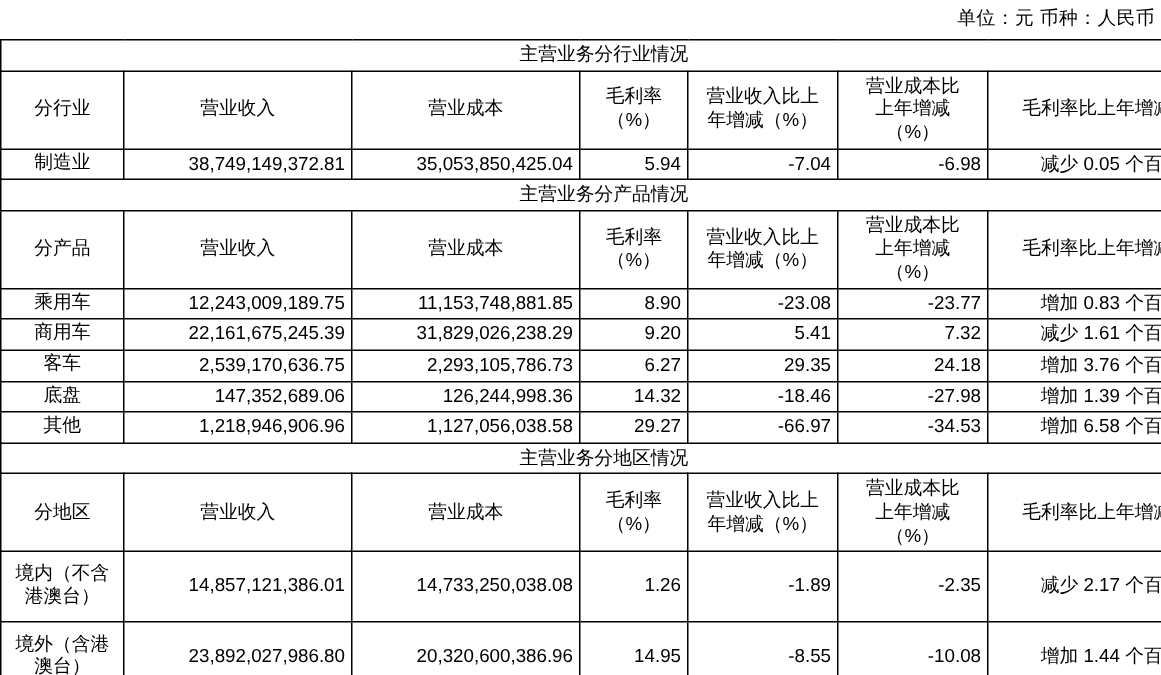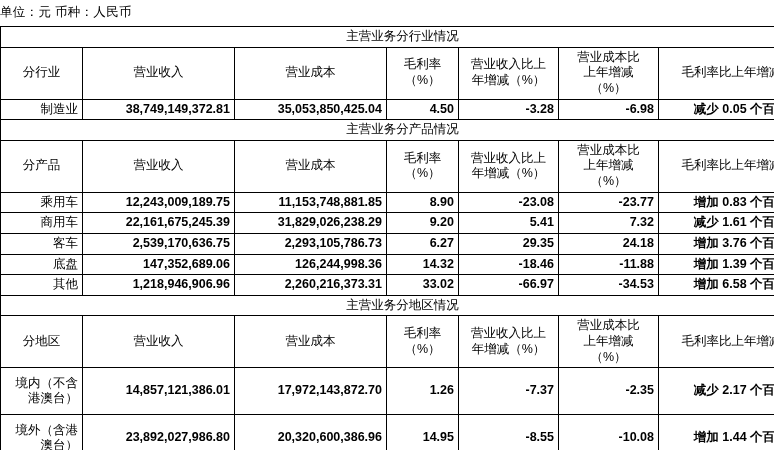--- a/index.html
+++ b/index.html
@@ -14,23 +14,23 @@
     color: #000000;
     overflow: hidden;
   }
   .page {
     position: relative;
     width: 774px;
     height: 450px;
     box-sizing: border-box;
   }
   .unit-line {
-    text-align: left;
-    font-size: 12.5px;
-    padding: 4px 16px 5px 0;
+    text-align: right;
+    font-size: 12.5px;
+    padding: 4px 4px 5px 0;
     letter-spacing: 0.3px;
   }
   table.fin {
     border-collapse: collapse;
     width: 760px;
     margin: 0 auto;
     table-layout: fixed;
   }
   table.fin td {
     border: 1px solid #000000;
@@ -44,27 +44,27 @@
     font-size: 12.5px;
     padding: 4px 0;
   }
   .hdr {
     text-align: center;
     font-size: 12.5px;
     padding: 5px 2px;
     line-height: 1.3;
   }
   .c-label {
-    text-align: right;
+    text-align: center;
     padding-left: 6px;
+    font-family: Liberation Mono, monospace;
   }
   .c-num {
     text-align: right;
     padding-right: 6px;
-    font-weight: bold;
   }
   .row-xtall td {
     height: 42px;
   }
   .hdr-row td {
     height: 44px;
   }
   col.w1 { width: 82px; }
   col.w2 { width: 152px; }
   col.w3 { width: 152px; }
@@ -111,22 +111,22 @@
           <div>营业成本比</div>
           <div>上年增减</div>
           <div>（%）</div>
         </td>
         <td class="hdr">毛利率比上年增减</td>
       </tr>
       <tr>
         <td class="c-label">制造业</td>
         <td class="c-num">38,749,149,372.81</td>
         <td class="c-num">35,053,850,425.04</td>
-        <td class="c-num">4.50</td>
-        <td class="c-num">-3.28</td>
+        <td class="c-num">5.94</td>
+        <td class="c-num">-7.04</td>
         <td class="c-num">-6.98</td>
         <td class="c-num">减少 0.05 个百分点</td>
       </tr>
 
       <tr>
         <td class="section-title" colspan="7">主营业务分产品情况</td>
       </tr>
       <tr class="hdr-row">
         <td class="hdr">分产品</td>
         <td class="hdr">营业收入</td>
@@ -173,28 +173,28 @@
         <td class="c-num">29.35</td>
         <td class="c-num">24.18</td>
         <td class="c-num">增加 3.76 个百分点</td>
       </tr>
       <tr>
         <td class="c-label">底盘</td>
         <td class="c-num">147,352,689.06</td>
         <td class="c-num">126,244,998.36</td>
         <td class="c-num">14.32</td>
         <td class="c-num">-18.46</td>
-        <td class="c-num">-11.88</td>
+        <td class="c-num">-27.98</td>
         <td class="c-num">增加 1.39 个百分点</td>
       </tr>
       <tr>
         <td class="c-label">其他</td>
         <td class="c-num">1,218,946,906.96</td>
-        <td class="c-num">2,260,216,373.31</td>
-        <td class="c-num">33.02</td>
+        <td class="c-num">1,127,056,038.58</td>
+        <td class="c-num">29.27</td>
         <td class="c-num">-66.97</td>
         <td class="c-num">-34.53</td>
         <td class="c-num">增加 6.58 个百分点</td>
       </tr>
 
       <tr>
         <td class="section-title" colspan="7">主营业务分地区情况</td>
       </tr>
       <tr class="hdr-row">
         <td class="hdr">分地区</td>
@@ -212,23 +212,23 @@
           <div>营业成本比</div>
           <div>上年增减</div>
           <div>（%）</div>
         </td>
         <td class="hdr">毛利率比上年增减</td>
       </tr>
 
       <tr class="row-xtall">
         <td class="c-label">境内（不含港澳台）</td>
         <td class="c-num">14,857,121,386.01</td>
-        <td class="c-num">17,972,143,872.70</td>
+        <td class="c-num">14,733,250,038.08</td>
         <td class="c-num">1.26</td>
-        <td class="c-num">-7.37</td>
+        <td class="c-num">-1.89</td>
         <td class="c-num">-2.35</td>
         <td class="c-num">减少 2.17 个百分点</td>
       </tr>
       <tr class="row-xtall">
         <td class="c-label">境外（含港澳台）</td>
         <td class="c-num">23,892,027,986.80</td>
         <td class="c-num">20,320,600,386.96</td>
         <td class="c-num">14.95</td>
         <td class="c-num">-8.55</td>
         <td class="c-num">-10.08</td>

